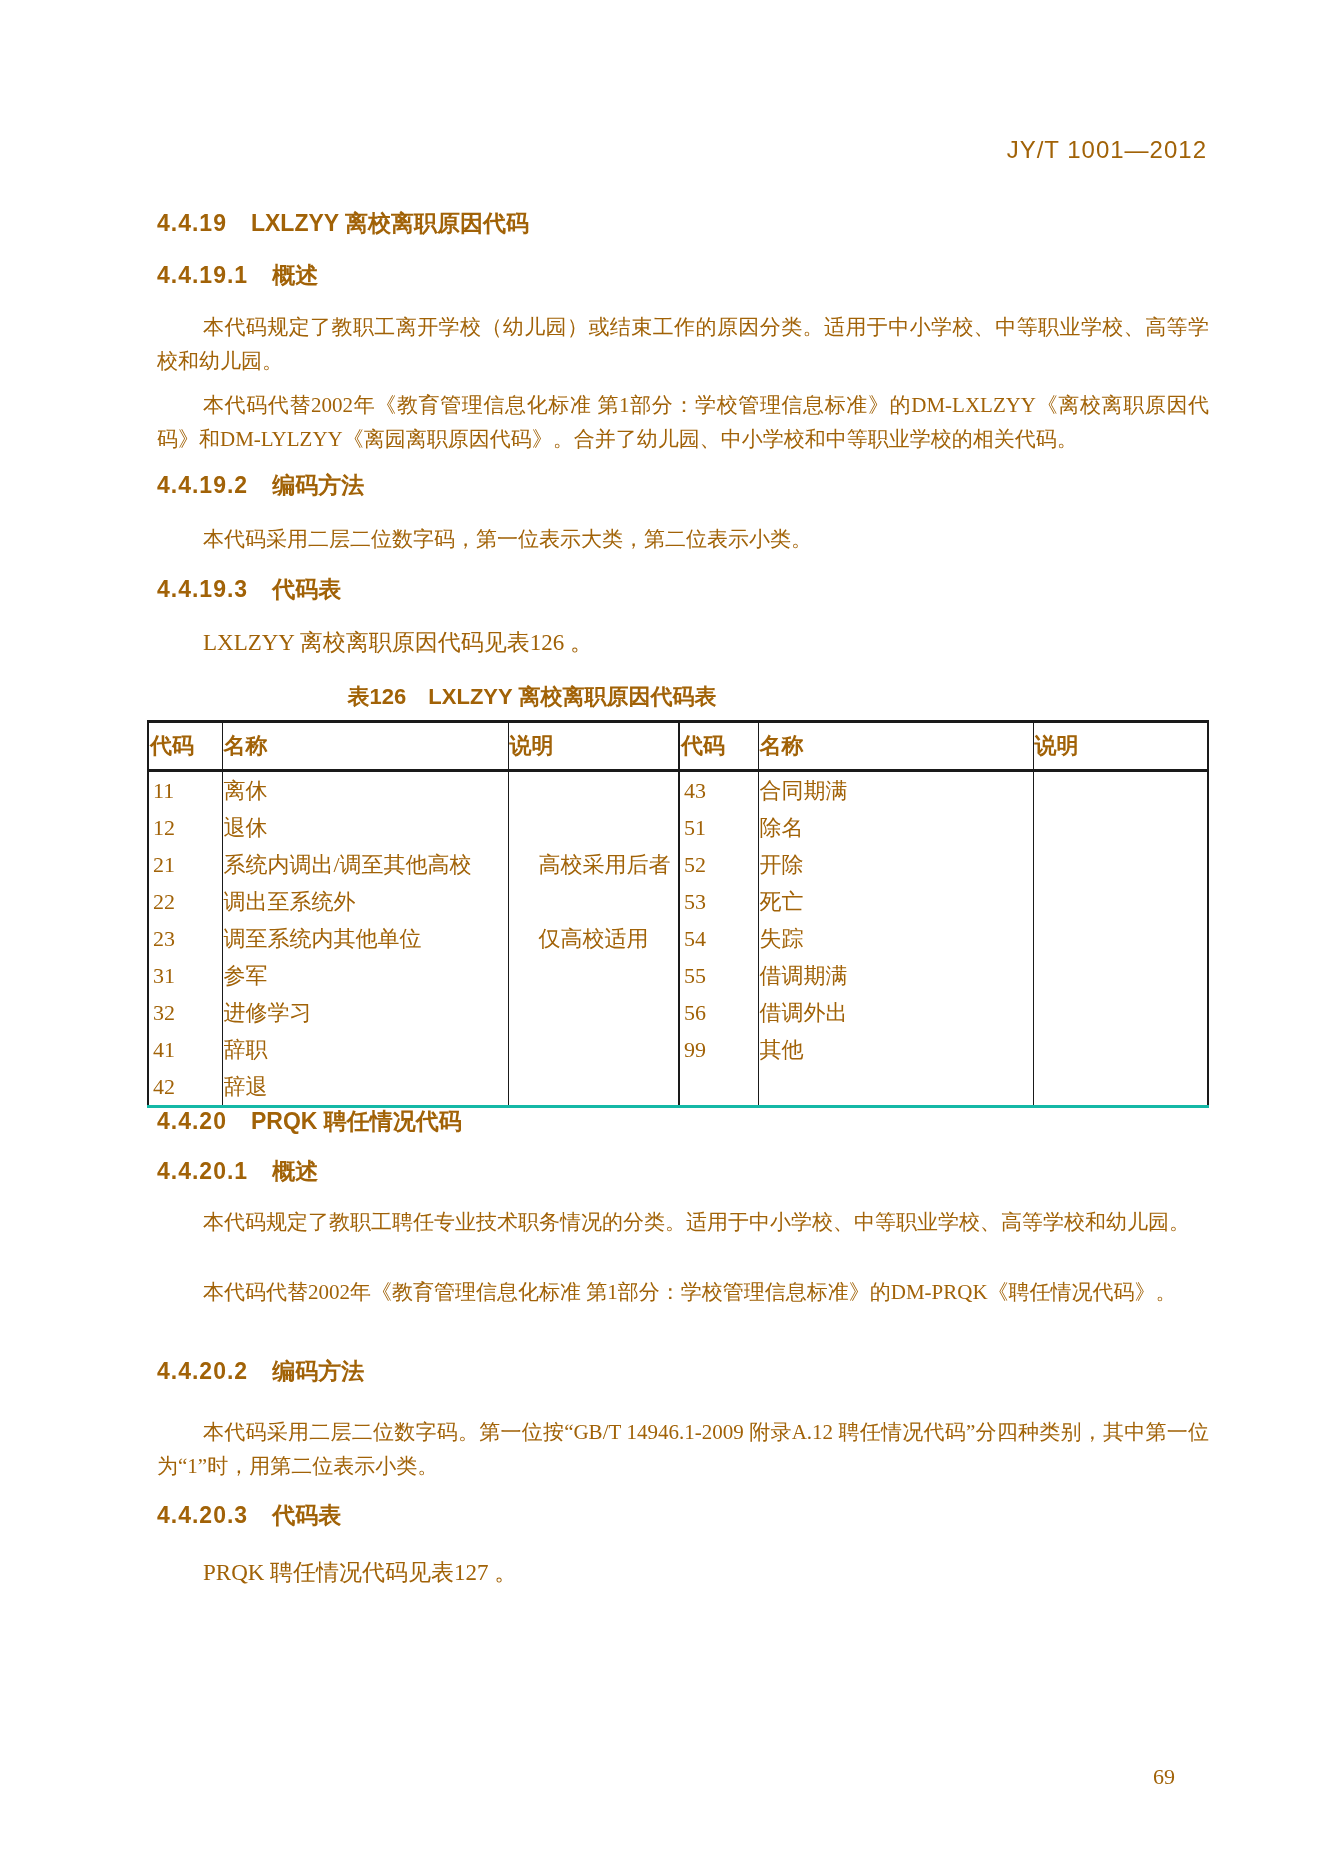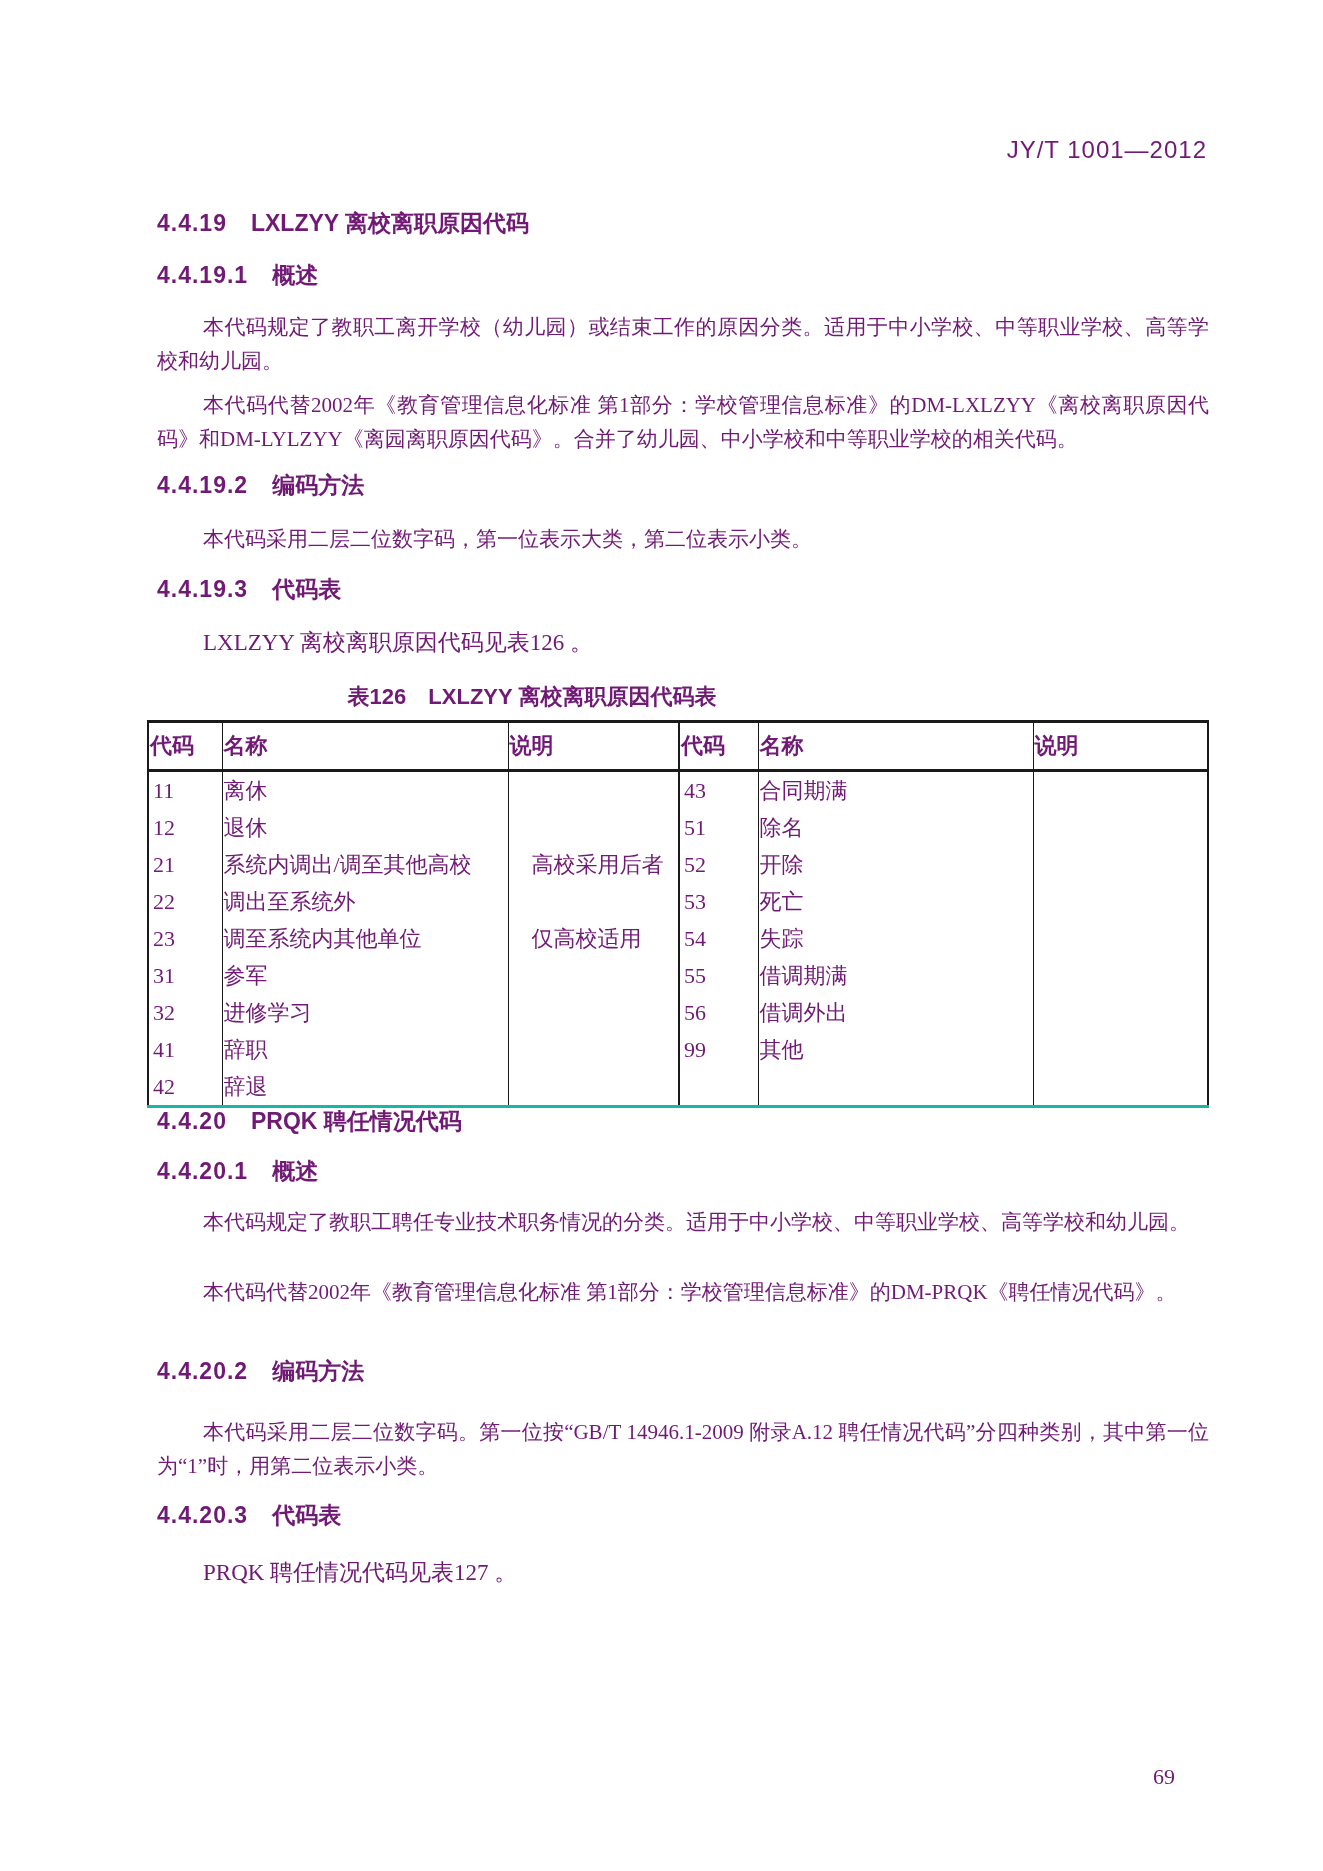--- a/index.html
+++ b/index.html
@@ -1,21 +1,21 @@
 <!DOCTYPE html>
 <html lang="zh"><head>
 <meta charset="utf-8">
 <style>
   html,body{margin:0;padding:0;background:#e8e8e8;}
   .page{
     position:relative;
     width:1323px;height:1871px;
     background:#ffffff;
     margin:0 auto;
-    color:#701a75;
+    color:#a16207;
     font-family:"Liberation Serif","DejaVu Serif",serif;
     overflow:hidden;
   }
   .abs{position:absolute;}
   
   .doc-header{
     top:136px;right:116px;
     font-family:"Liberation Sans","DejaVu Sans",sans-serif;
     font-size:24px;letter-spacing:1px;font-weight:500;
   }
@@ -60,21 +60,21 @@
     font-family:"Liberation Serif","DejaVu Serif",serif;
     white-space:nowrap;overflow:hidden;
   }
   .code-table tr:last-child td{border-bottom:3px solid #14b8a6;}
   .code-table .v{border-left:1.5px solid #1a1a1a;}
   .code-table .vmid{border-left:2.5px solid #1a1a1a;}
   .code-table .vl{border-left:2px solid #1a1a1a;}
   .code-table .vr{border-right:2px solid #1a1a1a;}
   .code-table td.c0,.code-table td.c3{padding-left:4px;}
   .code-table td.c1,.code-table td.c4{}
-  .code-table td.c2,.code-table td.c5{padding-left:23px;}
+  .code-table td.c2,.code-table td.c5{padding-left:30px;}
   
   .page-num{top:1716px;right:148px;font-size:22px;margin-top:48px;}
 </style>
 </head>
 <body>
 
 <div class="page">
 
   <div class="abs doc-header">JY/T 1001—2012</div>
 

